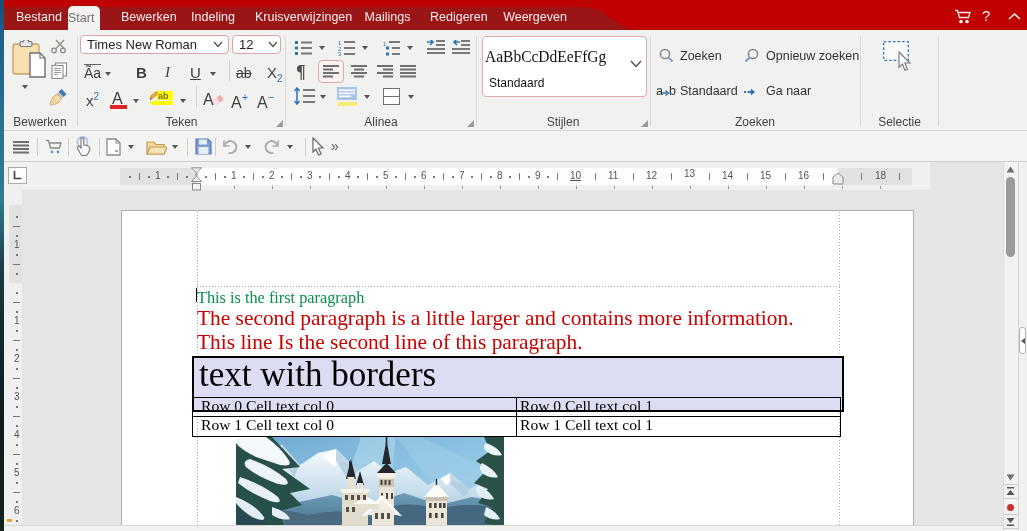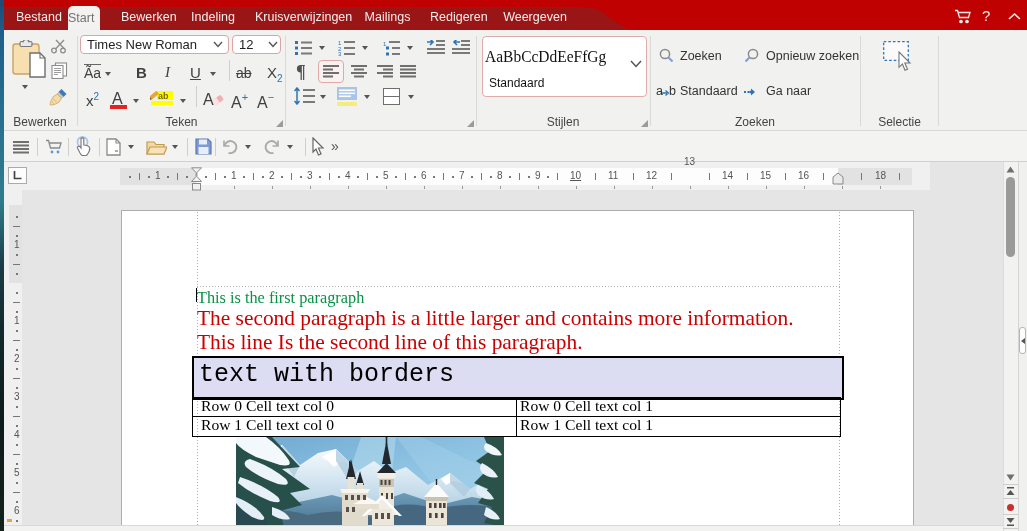--- a/index.html
+++ b/index.html
@@ -44,20 +44,21 @@
     </svg>
 <div class="abs" style="left:4px;top:30px;width:1023px;height:101px;background:#F1F1F0;border-bottom:1px solid #D8D8D8;box-sizing:border-box;"></div>
 <div class="gsep" style="left:77px;"></div>
 <div class="gsep" style="left:285px;"></div>
 <div class="gsep" style="left:476px;"></div>
 <div class="gsep" style="left:650px;"></div>
 <div class="gsep" style="left:860px;"></div>
 <div class="gsep" style="left:938px;"></div>
 <div class="glabel" style="left:2px;width:76px;">Bewerken</div>
 <div class="glabel" style="left:78px;width:207px;">Teken</div>
+<div class="glabel" style="left:286px;width:190px;">Alinea</div>
 <div class="glabel" style="left:477px;width:172px;">Stijlen</div>
 <div class="glabel" style="left:651px;width:208px;">Zoeken</div>
 <div class="glabel" style="left:861px;width:77px;">Selectie</div>
 <svg class="abs" style="left:276px;top:120px;" width="7" height="7">
       <path d="M7 0 L7 7 L0 7 Z" fill="#9B9B9B"></path>
     </svg>
 <svg class="abs" style="left:467px;top:120px;" width="7" height="7">
       <path d="M7 0 L7 7 L0 7 Z" fill="#9B9B9B"></path>
     </svg>
 <svg class="abs" style="left:641px;top:120px;" width="7" height="7">
@@ -369,21 +370,21 @@
 <div class="abs" style="left:527.5px;top:176px;width:2px;height:2px;background:#777;"></div>
 <div class="num" style="left:535px;top:170px;">9</div>
 <div class="abs" style="left:546.5px;top:176px;width:2px;height:2px;background:#777;"></div>
 <div class="abs" style="left:556.5px;top:173px;width:1px;height:7px;background:#777;"></div>
 <div class="num" style="left:570px;top:170px;text-decoration:underline;">10</div>
 <div class="abs" style="left:594.5px;top:173px;width:1px;height:7px;background:#777;"></div>
 <div class="num" style="left:608px;top:170px;">11</div>
 <div class="abs" style="left:632.5px;top:173px;width:1px;height:7px;background:#777;"></div>
 <div class="num" style="left:646px;top:170px;">12</div>
 <div class="abs" style="left:670.5px;top:173px;width:1px;height:7px;background:#777;"></div>
-<div class="num" style="left:684px;top:156px;">13</div>
+<div class="num" style="left:684px;top:168px;">13</div>
 <div class="abs" style="left:708.5px;top:173px;width:1px;height:7px;background:#777;"></div>
 <div class="num" style="left:722px;top:170px;">14</div>
 <div class="abs" style="left:746.5px;top:173px;width:1px;height:7px;background:#777;"></div>
 <div class="num" style="left:760px;top:170px;">15</div>
 <div class="abs" style="left:784.5px;top:173px;width:1px;height:7px;background:#777;"></div>
 <div class="num" style="left:798px;top:170px;">16</div>
 <div class="abs" style="left:822.5px;top:173px;width:1px;height:7px;background:#777;"></div>
 <div class="abs" style="left:860.5px;top:173px;width:1px;height:7px;background:#777;"></div>
 <div class="num" style="left:875px;top:170px;">18</div>
 <div class="abs" style="left:898.5px;top:173px;width:1px;height:7px;background:#777;"></div>
@@ -447,21 +448,21 @@
 <div class="num" style="left:14px;top:505px;">6</div>
 <div class="abs" style="left:16px;top:519.5px;width:2px;height:2px;background:#777;"></div>
 <div class="abs" style="left:7px;top:519px;width:5px;height:3px;background:#E8A33D;"></div>
 <div class="abs" style="left:121px;top:210px;width:793px;height:321px;background:#FFF;border:1px solid #ADADAD;border-bottom:none;box-sizing:border-box;"></div>
 <div class="abs" style="left:197px;top:212px;width:1px;height:313px;background-image:repeating-linear-gradient(to bottom,#AFAFAF 0 1px,transparent 1px 3px);"></div>
 <div class="abs" style="left:839px;top:212px;width:1px;height:313px;background-image:repeating-linear-gradient(to bottom,#AFAFAF 0 1px,transparent 1px 3px);"></div>
 <div class="abs" style="left:197px;top:286px;width:643px;height:1px;background-image:repeating-linear-gradient(to right,#AFAFAF 0 1px,transparent 1px 3px);"></div>
 <div class="abs" style="left:195.5px;top:288px;width:1px;height:14px;background:#000;"></div>
 <div class="abs serif" style="left:197px;top:288px;font-size:16.3px;color:#0A9149;white-space:nowrap;">This is the first paragraph</div>
 <div class="abs serif" style="left:197px;top:305.5px;font-size:21.4px;line-height:24px;color:#CC0000;white-space:nowrap;">The second paragraph is a little larger and contains more information.<br>This line Is the second line of this paragraph.</div>
-<div class="abs serif" style="left:192px;top:356px;width:652px;height:44px;background:#DCDCF2;border:2px solid #000;box-sizing:border-box;font-size:25px;color:#000;line-height:34px;padding-left:5px;font-family:Liberation Mono, monospace;">text with borders</div>
+<div class="abs serif" style="left:192px;top:356px;width:652px;height:56px;background:#DCDCF2;border:2px solid #000;box-sizing:border-box;font-size:35px;color:#000;line-height:34px;padding-left:5px;">text with borders</div>
 <table class="serif" style="position:absolute;left:192px;top:397px;width:649px;border-collapse:collapse;font-size:15.6px;color:#000;">
 <tbody>
         <tr>
           <td style="border:1.5px solid #000;width:315px;height:18px;padding:0 0 0 8px;vertical-align:top;line-height:16.5px;margin-top:27px;">Row 0 Cell text col 0</td>
           <td style="border:1.5px solid #000;padding:0 0 0 3px;vertical-align:top;line-height:16.5px;">Row 0 Cell text col 1</td>
         </tr>
 <tr>
           <td style="border:1.5px solid #000;height:19px;padding:0 0 0 8px;vertical-align:top;line-height:16.5px;">Row 1 Cell text col 0</td>
           <td style="border:1.5px solid #000;padding:0 0 0 3px;vertical-align:top;line-height:16.5px;">Row 1 Cell text col 1</td>
         </tr>

